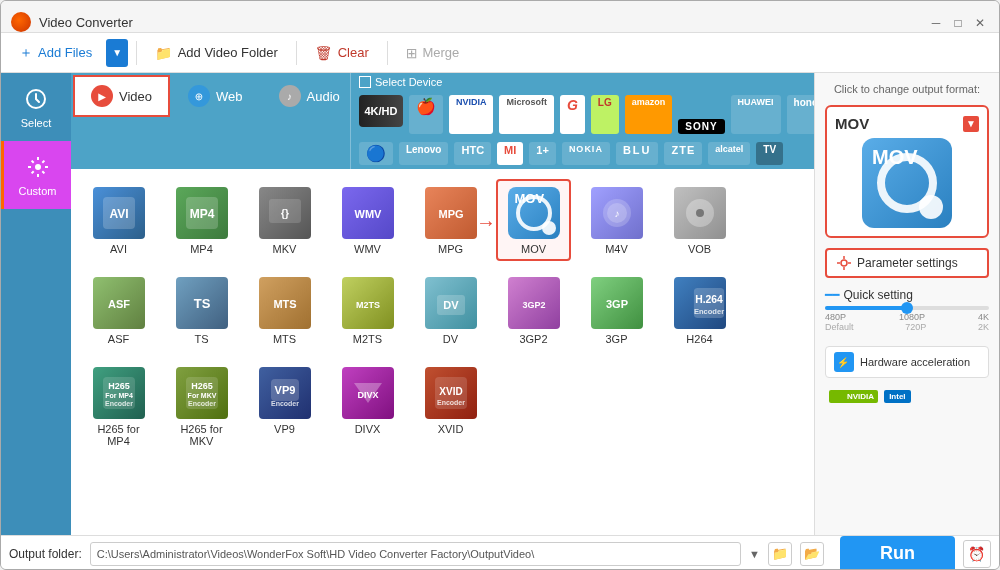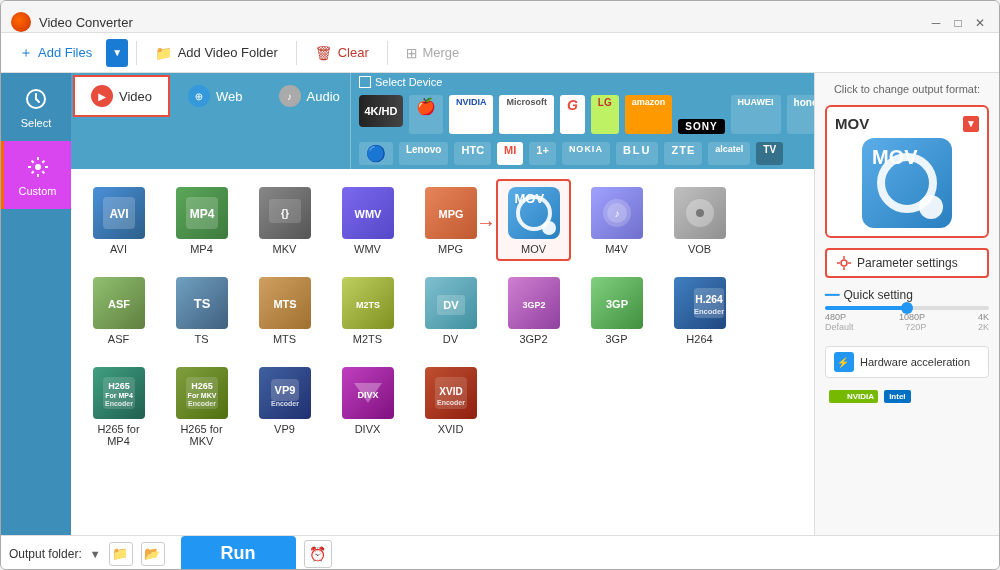--- a/index.html
+++ b/index.html
@@ -1036,20 +1036,21 @@
       <div class="intel-logo">
         <span>Intel</span>
       </div>
     </div>
 
   </div>
 </div>
 
 <div class="bottom-bar">
   <span class="output-label">Output folder:</span>
+  <input class="output-path-input" type="text" value="C:\Users\Administrator\Videos\WonderFox Soft\HD Video Converter Factory\OutputVideo\" style="">
   <div style="cursor:pointer;color:#666;font-size:11px;">▼</div>
   <button class="path-btn">📁</button>
   <button class="path-btn">📂</button>
   <button class="run-btn">
     <span>Run</span>
   </button>
   <button class="alarm-btn">⏰</button>
 </div>
 
 </body></html>

